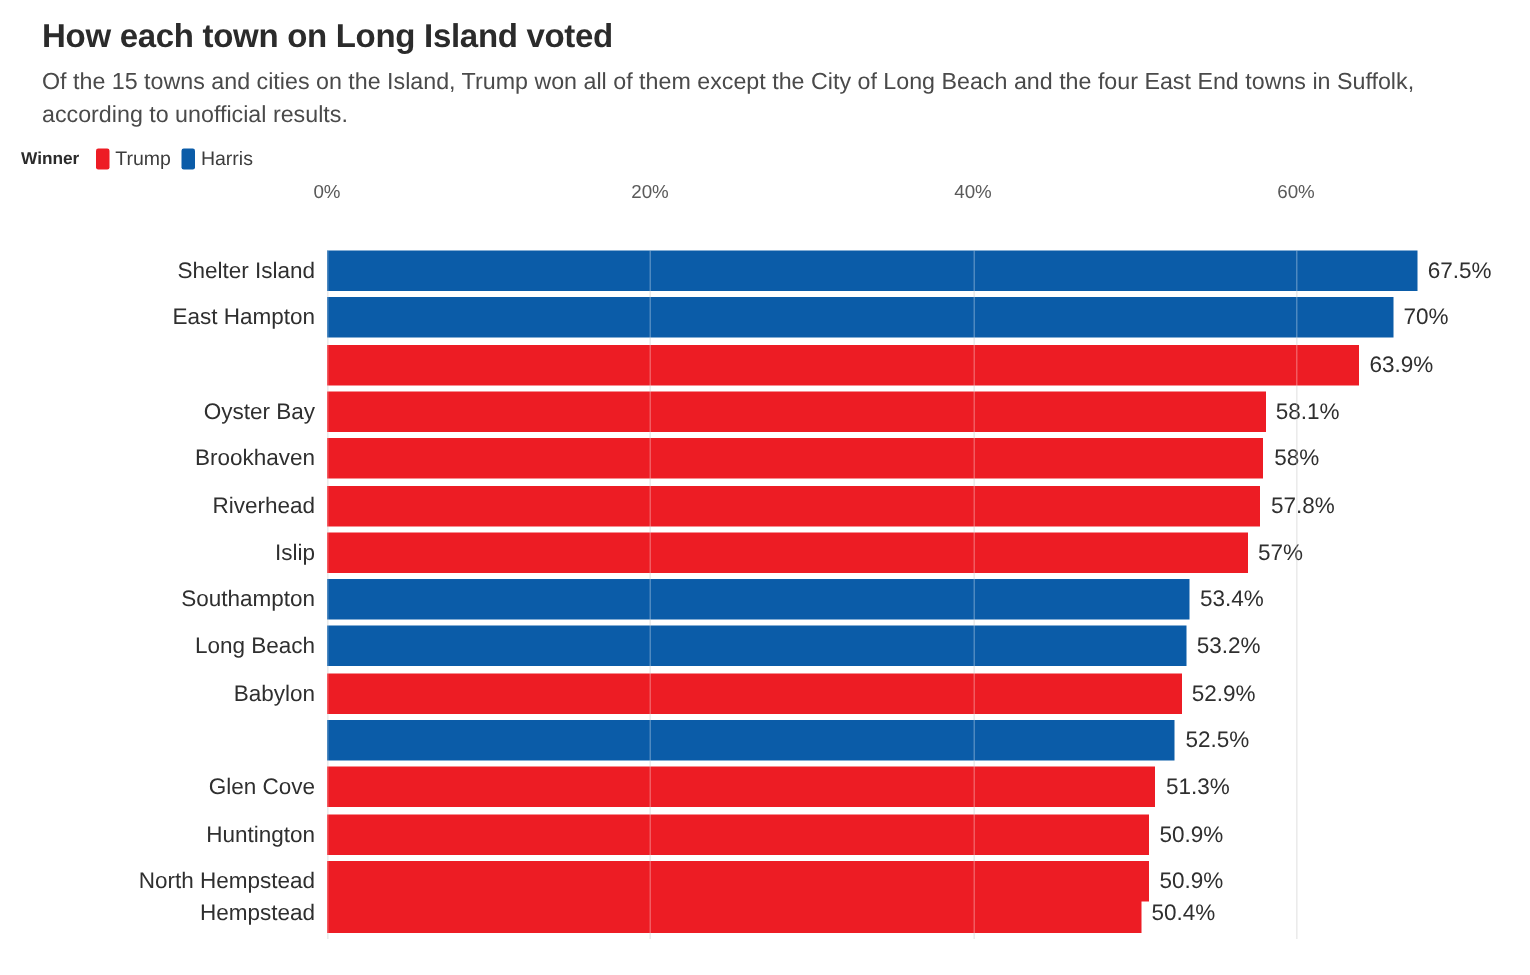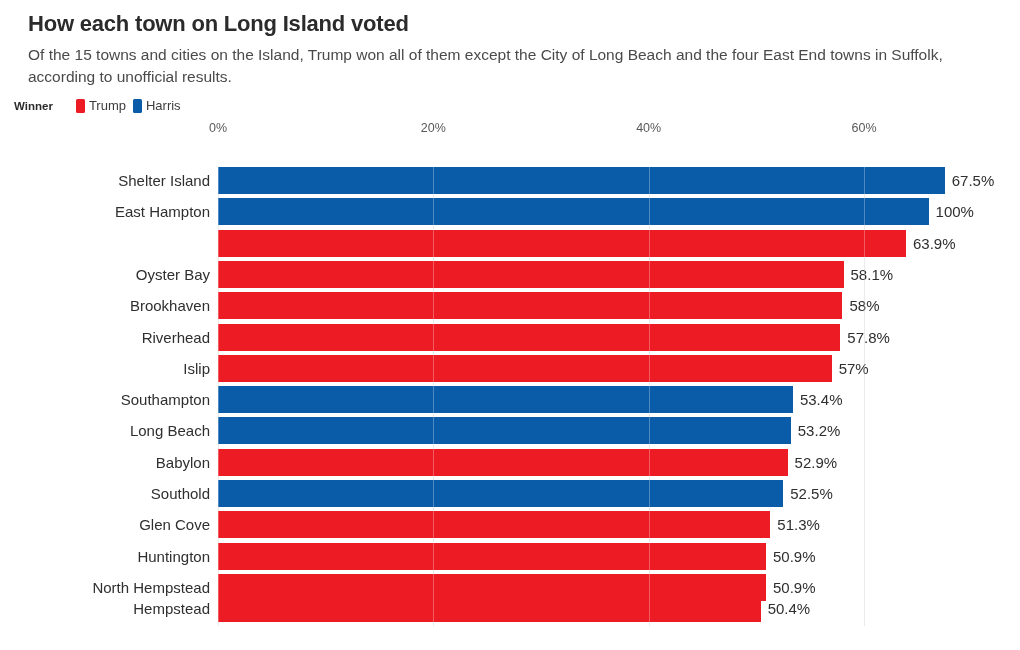--- a/index.html
+++ b/index.html
@@ -47,21 +47,21 @@
     display: flex;
     align-items: center;
     gap: 7px;
     margin: 10px 0 0 14px;
     font-size: 12px;
   }
   .legend-title {
     font-weight: bold;
     color: #2b2b2b;
     font-size: 11.5px;
-    margin-right: 16px;
+    margin-right: 4px;
   }
   .legend-item {
     display: flex;
     align-items: center;
     gap: 4px;
   }
   .legend-swatch {
     width: 9px;
     height: 14px;
     border-radius: 1.5px;
@@ -191,21 +191,21 @@
         </div>
       <div class="rows" id="rows">
           <div class="row" style="top: 0px;">
             <div class="row-label" style="right: 100%; width: 210px;">Shelter Island</div>
             <div class="bar" style="width: 726.75px; background: rgb(11, 92, 168);"></div>
             <div class="bar-value" style="left: 726.75px;">67.5%</div>
           </div>
           <div class="row" style="top: 31.3px;">
             <div class="row-label" style="right: 100%; width: 210px;">East Hampton</div>
             <div class="bar" style="width: 710.6px; background: rgb(11, 92, 168);"></div>
-            <div class="bar-value" style="left: 710.6px;">100%</div>
+            <div class="bar-value" style="left: 710.6px;">70%</div>
           </div>
           <div class="row" style="top: 62.6px;">
             <div class="bar" style="width: 687.99px; background: rgb(237, 28, 36);"></div>
             <div class="bar-value" style="left: 687.99px;">63.9%</div>
           </div>
           <div class="row" style="top: 93.9px;">
             <div class="row-label" style="right: 100%; width: 210px;">Oyster Bay</div>
             <div class="bar" style="width: 625.543px; background: rgb(237, 28, 36);"></div>
             <div class="bar-value" style="left: 625.543px;">58.1%</div>
           </div>
@@ -233,21 +233,20 @@
             <div class="row-label" style="right: 100%; width: 210px;">Long Beach</div>
             <div class="bar" style="width: 572.787px; background: rgb(11, 92, 168);"></div>
             <div class="bar-value" style="left: 572.787px;">53.2%</div>
           </div>
           <div class="row" style="top: 281.7px;">
             <div class="row-label" style="right: 100%; width: 210px;">Babylon</div>
             <div class="bar" style="width: 569.557px; background: rgb(237, 28, 36);"></div>
             <div class="bar-value" style="left: 569.557px;">52.9%</div>
           </div>
           <div class="row" style="top: 313px;">
-            <div class="row-label" style="right: 100%; width: 210px;">Southold</div>
             <div class="bar" style="width: 565.25px; background: rgb(11, 92, 168);"></div>
             <div class="bar-value" style="left: 565.25px;">52.5%</div>
           </div>
           <div class="row" style="top: 344.3px;">
             <div class="row-label" style="right: 100%; width: 210px;">Glen Cove</div>
             <div class="bar" style="width: 552.33px; background: rgb(237, 28, 36);"></div>
             <div class="bar-value" style="left: 552.33px;">51.3%</div>
           </div>
           <div class="row" style="top: 375.6px;">
             <div class="row-label" style="right: 100%; width: 210px;">Huntington</div>

